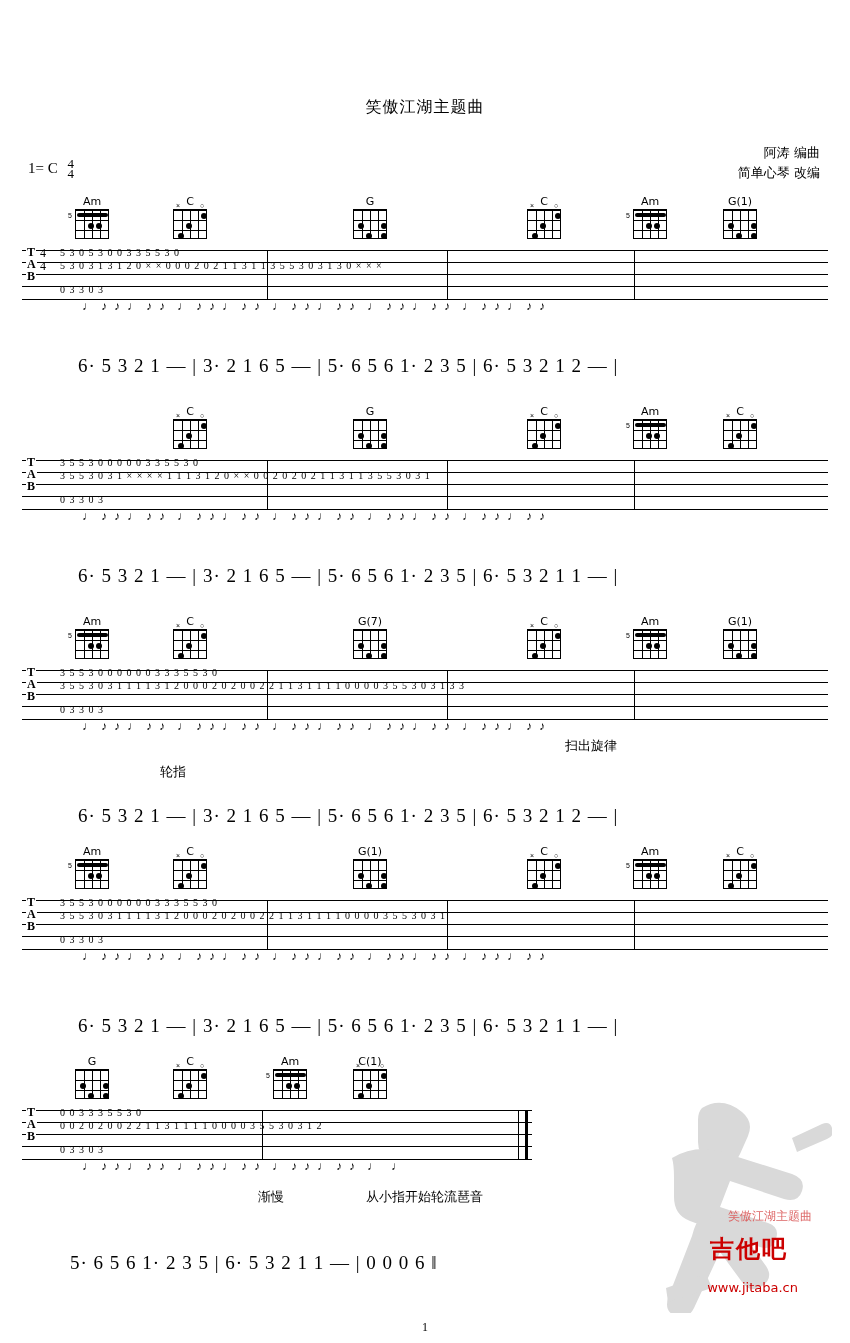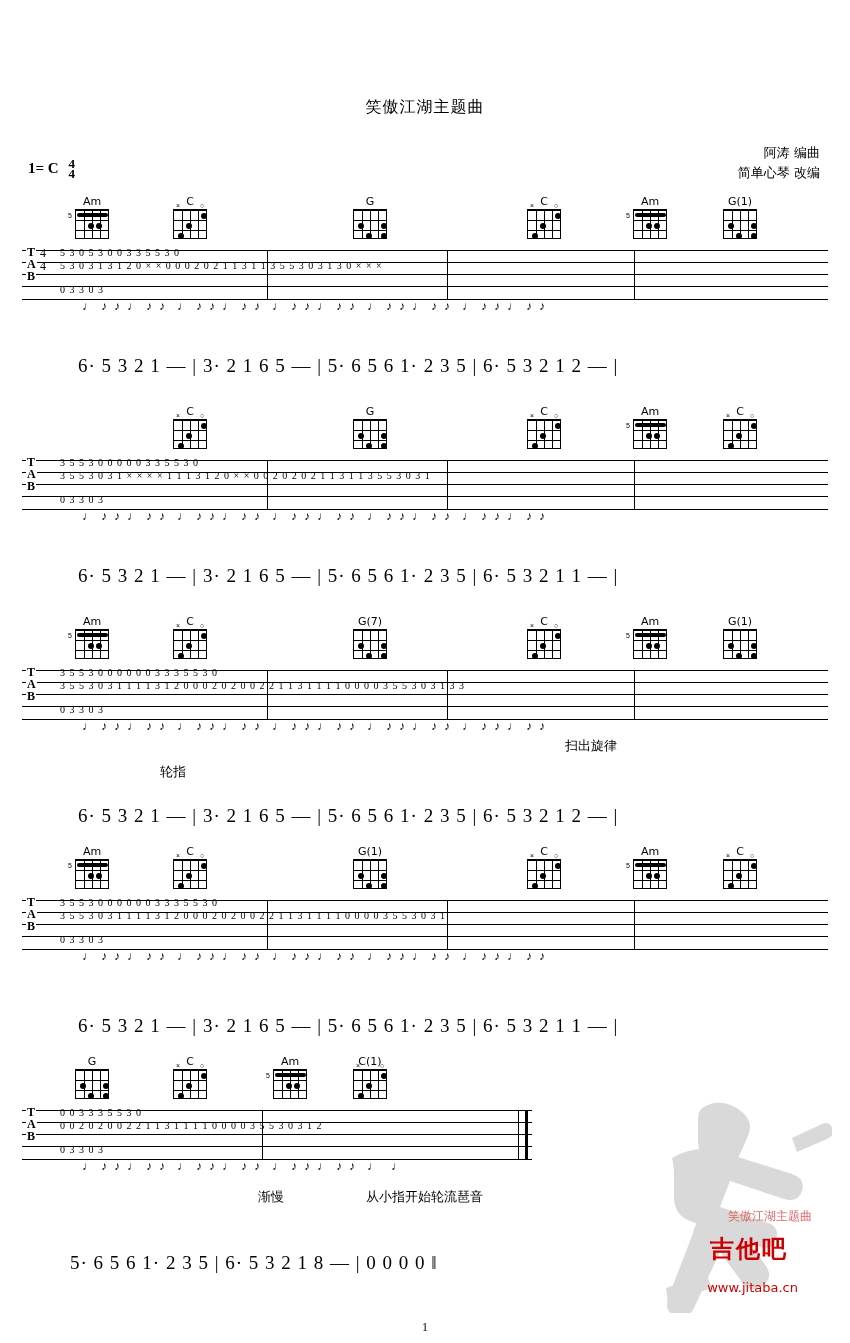--- a/index.html
+++ b/index.html
@@ -2,21 +2,21 @@
 <html><head>
 <meta charset="utf-8">
 <style>
   html,body{margin:0;padding:0;background:#fff;}
   body{width:850px;height:1343px;position:relative;font-family:"Liberation Sans",sans-serif;color:#000;overflow:hidden;}
   .page{position:absolute;inset:0;}
 
   
   .title{position:absolute;top:42px;left:0;width:850px;text-align:center;font-family:"DejaVu Sans",sans-serif;font-size:30px;letter-spacing:2px;}
   .subtitle{position:absolute;top:97px;left:0;width:850px;text-align:center;font-family:"DejaVu Sans",sans-serif;font-size:16px;letter-spacing:1px;}
-  .keysig{position:absolute;top:160px;left:28px;font-size:15px;font-family:"Liberation Serif",serif;font-weight:bold;}
+  .keysig{position:absolute;top:160px;left:28px;font-size:15px;font-family:"Liberation Serif",serif;}
   .keysig .frac{display:inline-block;vertical-align:middle;text-align:center;line-height:10px;font-size:13px;margin-left:6px;position:relative;top:-1px;}
   .keysig .frac span{display:block;}
   .credits{position:absolute;top:143px;right:30px;text-align:right;font-size:13px;font-family:"DejaVu Sans",sans-serif;line-height:20px;}
 
   
   .system{position:absolute;left:22px;width:806px;}
   .tabbox{position:absolute;left:0;width:806px;height:48px;border-top:1px solid #000;border-bottom:1px solid #000;}
   .tabbox .ln{position:absolute;left:0;width:806px;height:1px;background:#000;}
   .tabbox .ln.l2{top:11px;}
   .tabbox .ln.l3{top:23px;}
@@ -585,21 +585,21 @@
       <div class="numrow" style="left:38px;top:9px;">0 0 2 0 2 0 0 2 2  1 1 3 1 1 1 1 0 0 0 0  3 5 5 3 0 3 1    2</div>
       <div class="numrow" style="left:38px;top:33px;">0                        3                       3         0 3</div>
     </div>
     <div class="rhy" style="left:60px;top:104px;">♩ ♪ ♪ ♩ ♪ ♪ &nbsp;♩ ♪ ♪ ♩ ♪ ♪ &nbsp;♩ ♪ ♪ ♩ ♪ ♪ &nbsp;♩ &nbsp;♩</div>
   </div>
 
   <div class="annot" style="left:258px;top:1188px;">渐慢</div>
   <div class="annot" style="left:366px;top:1188px;">从小指开始轮流琶音</div>
 
   <div class="melody" style="top:1252px;">
-    <span style="margin-left:70px;">5· 6 5 6 1· 2 3 5 | 6· 5 3 2 1 8  — | 0 0 0 0 ‖</span>
+    <span style="margin-left:70px;">5· 6 5 6 1· 2 3 5 | 6· 5 3 2 1 1  — | 0 0 0 6 ‖</span>
   </div>
 
   <svg class="logo" viewBox="0 0 190 215">
     <g fill="#d9d9d9">
       <path d="M60 10 q20 -12 40 4 q12 10 6 24 l-8 18 q-4 10 -16 8 l-16 -4 q-10 -4 -10 -16 l0 -22 q0 -8 4 -12z"></path>
       <path d="M30 60 q24 -14 50 -6 l70 22 q14 5 10 17 q-4 12 -18 8 l-54 -18 l-10 26 l48 16 q12 4 8 16 q-4 12 -16 8 l-70 -26 q-16 -6 -16 -24 l0 -20 q0 -12 -2 -19z"></path>
       <path d="M60 120 q24 -4 38 12 l26 36 q8 12 -4 20 q-12 8 -20 -4 l-22 -30 l-26 56 q-6 12 -18 8 q-12 -4 -8 -18 l24 -62 q4 -16 10 -18z"></path>
       <path d="M150 40 l30 -14 q8 -3 10 4 q3 8 -5 11 l-30 13z"></path>
       <path d="M24 190 l40 -14 l6 14 l-44 14z"></path>
     </g>

